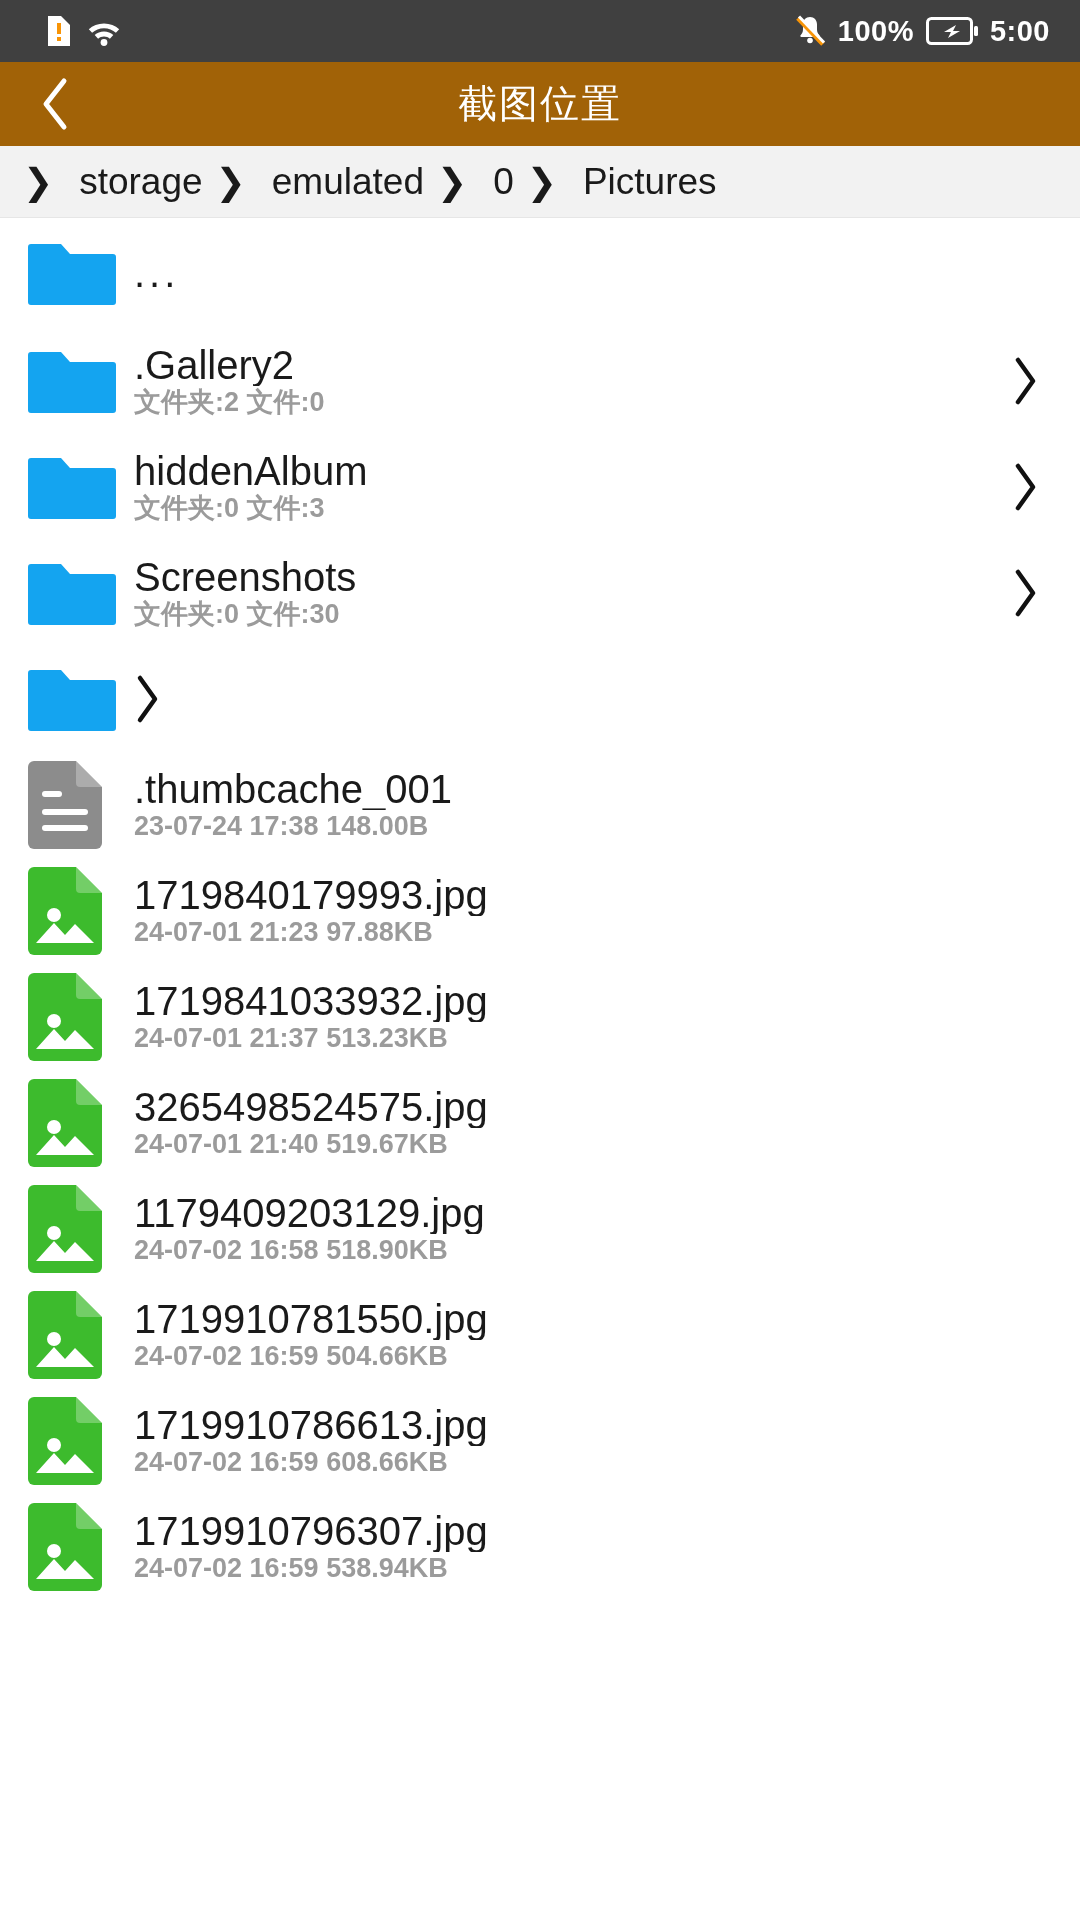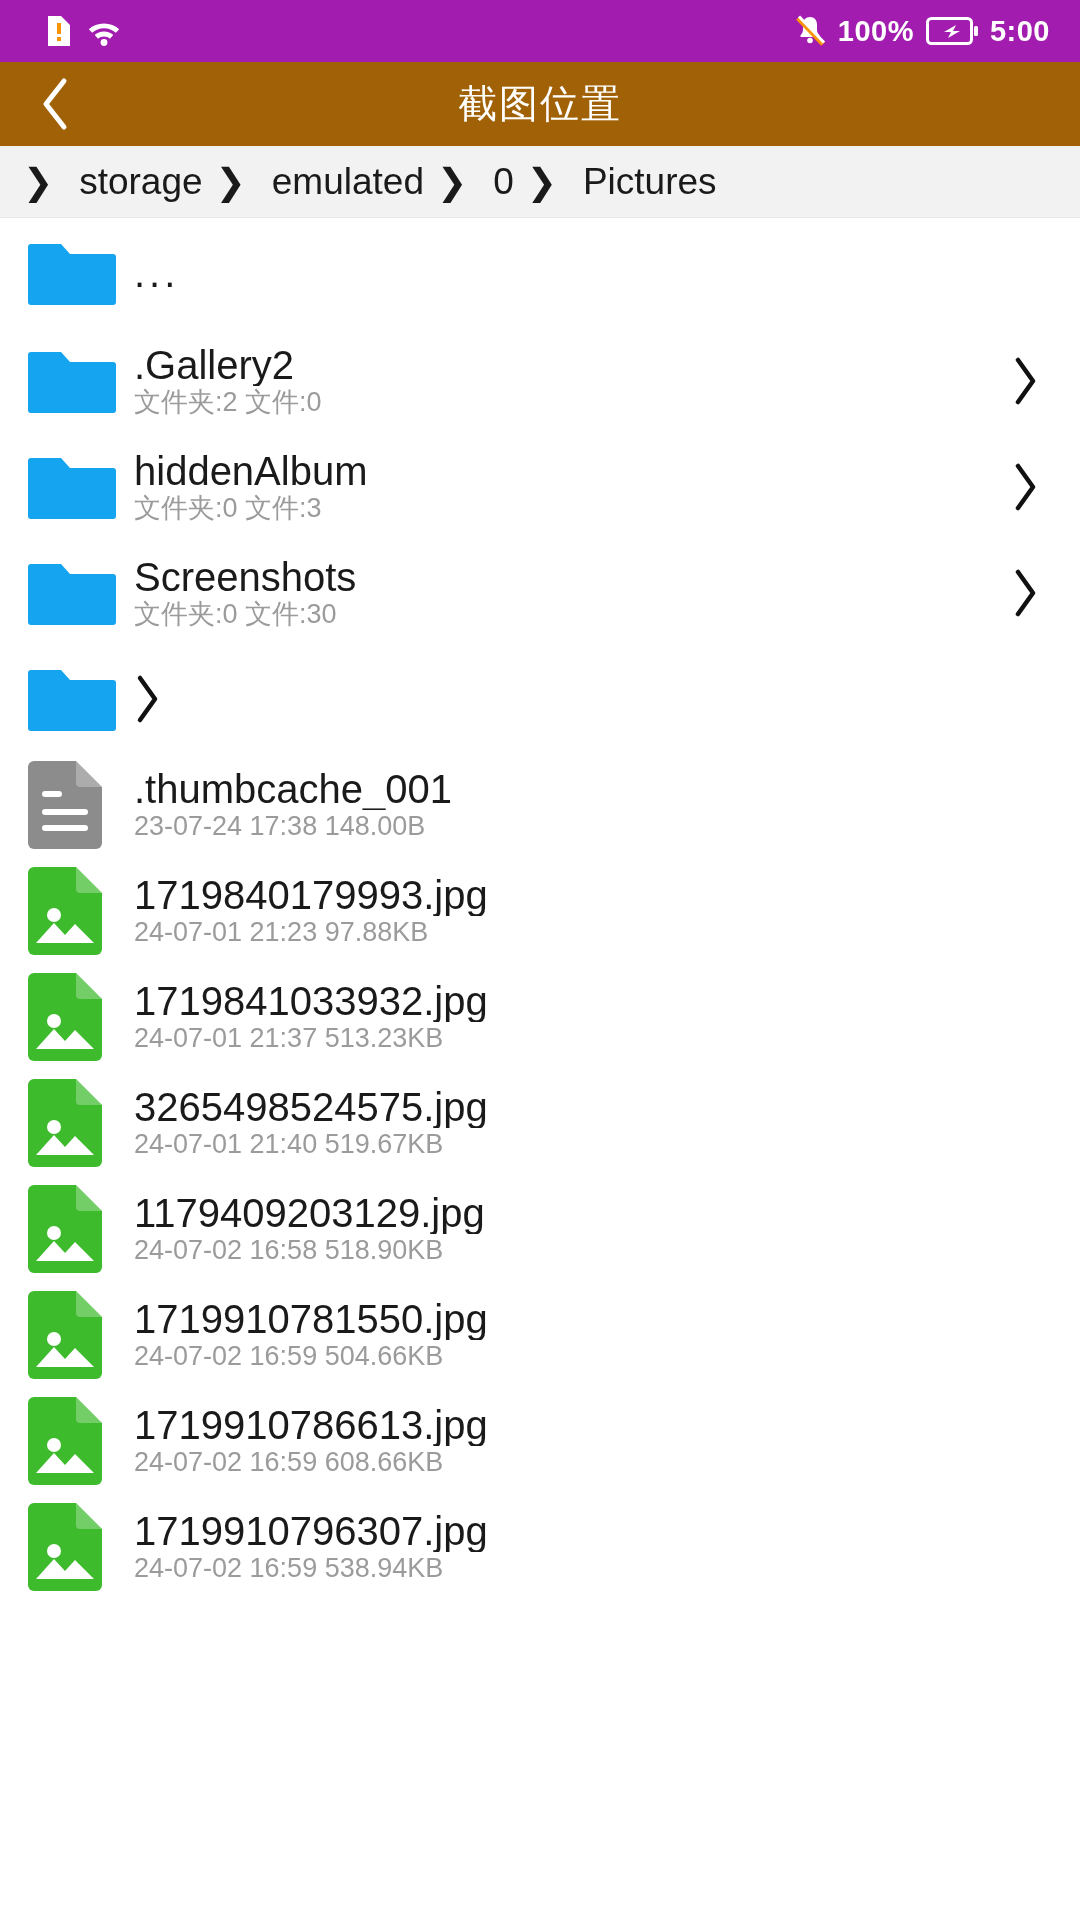--- a/index.html
+++ b/index.html
@@ -5,21 +5,21 @@
   * { margin:0; padding:0; box-sizing:border-box; }
   html, body {
     width:1080px; height:1920px;
     background:#ffffff;
     font-family:"Liberation Sans","DejaVu Sans",sans-serif;
     overflow:hidden;
   }
 
   
   .status-bar{
-    height:62px; background:#a21caf;
+    height:62px; background:#404040;
     display:flex; align-items:center;
     padding:0 30px 0 46px; color:#ffffff;
   }
   .status-left{ display:flex; align-items:center; gap:14px; }
   .status-right{ margin-left:auto; display:flex; align-items:center; gap:12px; }
   .status-text{ font-size:29px; font-weight:bold; letter-spacing:.5px; color:#ffffff; }
 
   .ico{ display:inline-block; line-height:0; }
 
   
@@ -58,20 +58,21 @@
     align-items:center; justify-content:flex-start;
   }
   .row .texts{ flex:1; min-width:0; padding-left:14px; }
   .row .name{
     font-size:40px; color:#1a1a1a; line-height:1.06;
     white-space:nowrap; overflow:hidden; text-overflow:ellipsis;
   }
   .row .sub{
     font-size:27px; color:#9b9b9b; line-height:1.2; 
     white-space:nowrap;
+    font-weight:bold;
   }
   .row .chev{ width:54px; min-width:54px; display:flex; justify-content:center; }
 
   
   .row.dots{ height:110px; }
   .row.dots .name{ font-size:40px; letter-spacing:4px; }
 </style>
 </head>
 <body>
 

